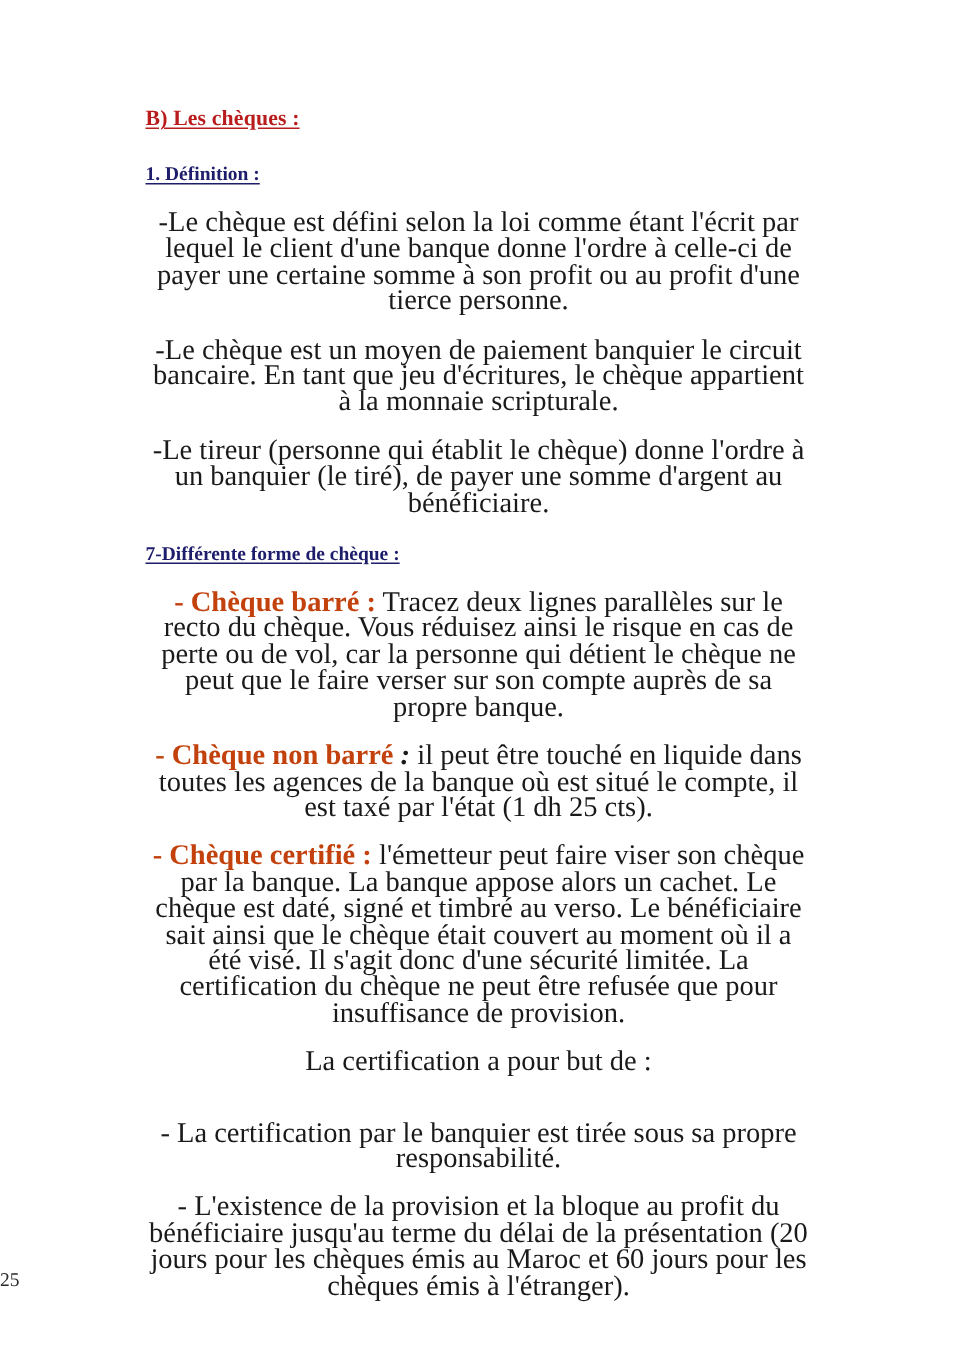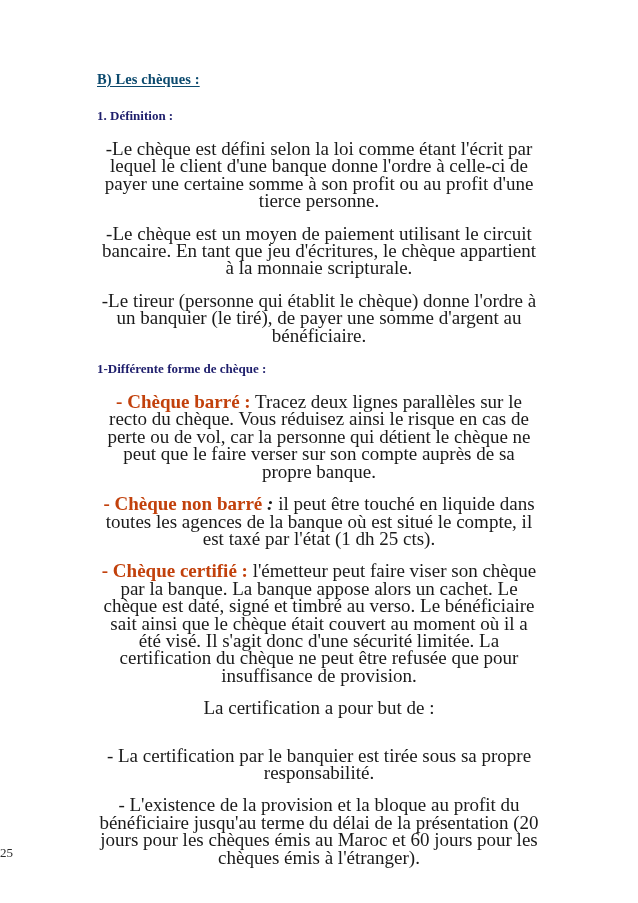--- a/index.html
+++ b/index.html
@@ -25,39 +25,40 @@
   }
   .content {
     position: absolute;
     left: 97px;
     top: 70px;
     width: 444px;
   }
   h2.section-heading {
     font-size: 14.5px;
     font-weight: bold;
-    color: #0c4a6e;
+    color: #b91c1c;
     margin: 0 0 0 0;
     padding: 0;
     line-height: 18px;
     letter-spacing: 0.1px;
   }
   h2.section-heading .u {
     text-decoration: underline;
     text-underline-offset: 2px;
   }
   h3.sub-heading {
     font-size: 13px;
     font-weight: bold;
     color: #1d1d6b;
     margin: 0;
     padding: 0;
     line-height: 17px;
   }
   h3.sub-heading .u {
+    text-decoration: underline;
     text-underline-offset: 2px;
   }
   p.body-par {
     font-size: 19px;
     line-height: 17.4px;
     margin: 0;
     padding: 0;
     text-align: center;
     color: #1a1a1a;
   }
@@ -97,29 +98,29 @@
     <div class="gap-after-h2"></div>
 
     <h3 class="sub-heading"><span class="u">1. Définition :</span></h3>
 
     <div class="gap-after-h3"></div>
 
     <p class="body-par">-Le chèque est défini selon la loi comme étant l'écrit par lequel le client d'une banque donne l'ordre à celle-ci de payer une certaine somme à son profit ou au profit d'une tierce personne.</p>
 
     <div class="gap-par"></div>
 
-    <p class="body-par">-Le chèque est un moyen de paiement utilisant le circuit bancaire. En tant que jeu d'écritures, le chèque appartient à la monnaie scripturale.</p>
+    <p class="body-par">-Le chèque est un moyen de paiement banquier le circuit bancaire. En tant que jeu d'écritures, le chèque appartient à la monnaie scripturale.</p>
 
     <div class="gap-par"></div>
 
     <p class="body-par">-Le tireur (personne qui établit le chèque) donne l'ordre à un banquier (le tiré), de payer une somme d'argent au bénéficiaire.</p>
 
     <div class="gap-par-lg"></div>
 
-    <h3 class="sub-heading"><span class="u">1-Différente forme de chèque :</span></h3>
+    <h3 class="sub-heading"><span class="u">7-Différente forme de chèque :</span></h3>
 
     <div class="gap-after-h3"></div>
 
     <p class="body-par"><span class="lead">- Chèque barré :</span><span> Tracez deux lignes parallèles sur le recto du chèque. Vous réduisez ainsi le risque en cas de perte ou de vol, car la personne qui détient le chèque ne peut que le faire verser sur son compte auprès de sa propre banque.</span></p>
 
     <div class="gap-par"></div>
 
     <p class="body-par"><span class="lead">- Chèque non barré</span><span class="lead-italic-colon"> :</span><span> il peut être touché en liquide dans toutes les agences de la banque où est situé le compte, il est taxé par l'état (1 dh 25 cts).</span></p>
 
     <div class="gap-par"></div>

